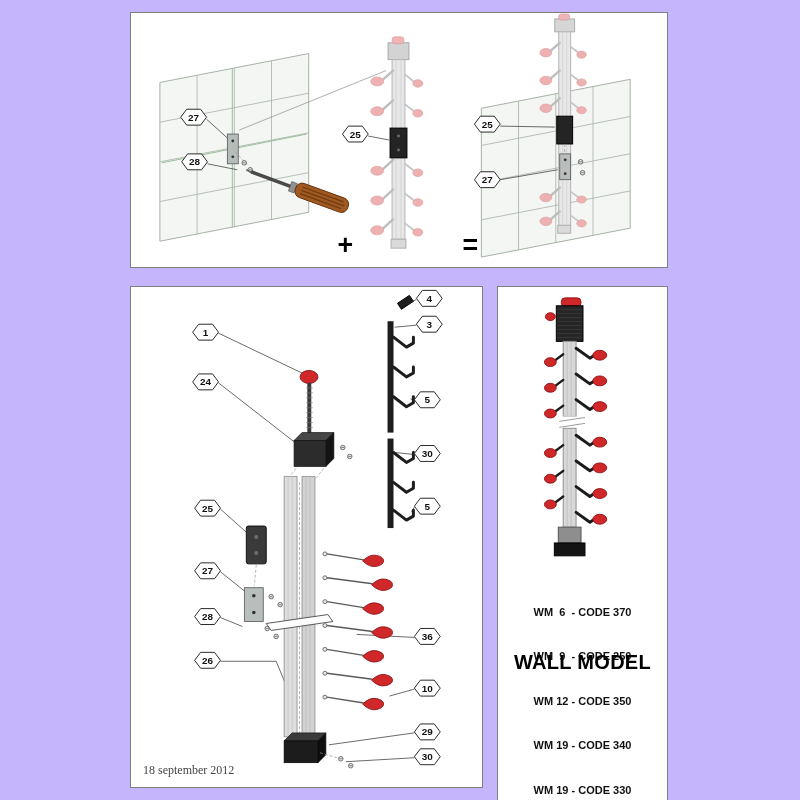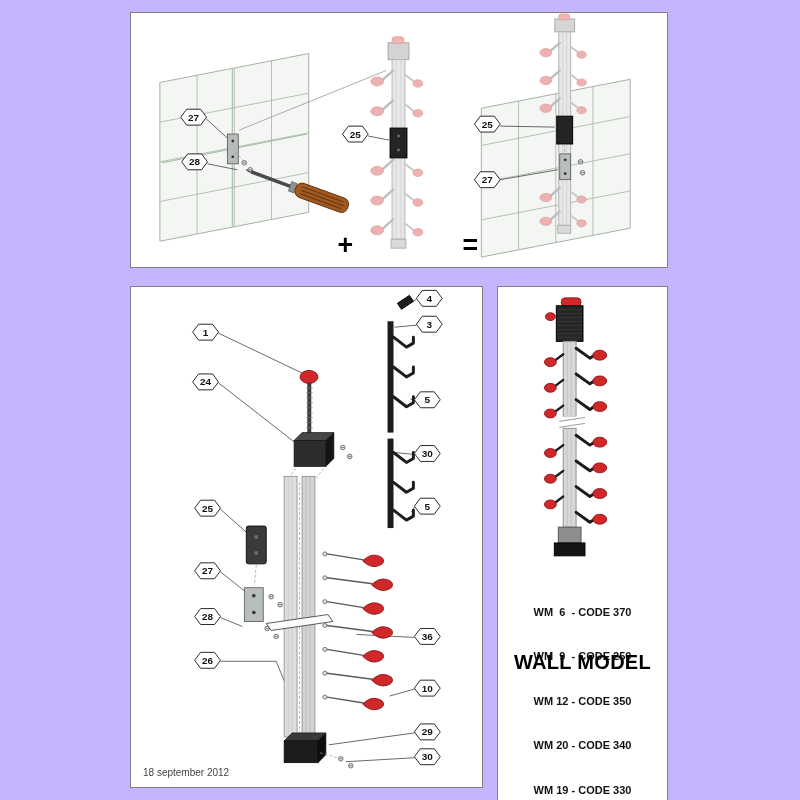--- a/index.html
+++ b/index.html
@@ -24,21 +24,21 @@
   .ghost-arm{stroke:#bdbdbd;stroke-width:2.4;fill:none;stroke-linecap:round;}
   .ghost-arm2{stroke:#c6c6c6;stroke-width:1.8;fill:none;stroke-linecap:round;}
   .ghost-knob{fill:#eeb1b1;stroke:#dd9f9f;stroke-width:0.7;}
   .thread{stroke:#808080;stroke-width:0.6;fill:none;}
   .hookarm{stroke:#1d1d1d;stroke-width:3;fill:none;stroke-linejoin:round;stroke-linecap:round;}
   .knobshape{fill:#d02828;stroke:#8c1117;stroke-width:0.9;}
   .redknob{fill:#d02828;stroke:#8c1117;stroke-width:0.9;}
   .blackarm{stroke:#1b1b1b;stroke-width:3;fill:none;stroke-linejoin:round;stroke-linecap:round;}
   .blackarm2{stroke:#1b1b1b;stroke-width:2.4;fill:none;stroke-linecap:round;}
 
-  .date-label{position:absolute;left:12px;bottom:9px;font-size:10px;color:#444;}
+  .date-label{position:absolute;left:12px;bottom:9px;font-size:12px;color:#444;font-family:Liberation Serif, serif;}
   .model-list{position:absolute;left:0;right:0;top:288px;text-align:center;}
   .model-lines{display:inline-block;text-align:left;font-weight:bold;font-size:11px;line-height:1.35;white-space:pre;color:#111;}
   .model-title{position:absolute;left:0;right:0;top:364px;text-align:center;font-weight:bold;font-size:20px;color:#000;letter-spacing:0.3px;}
 </style>
 </head>
 <body>
 
 <div class="sheet">
 
   <div class="panel" id="panel-top">
@@ -455,20 +455,20 @@
         <rect x="61" y="243" width="23" height="16" fill="#8e8e8e" stroke="#555"></rect>
         <rect x="57" y="259" width="31" height="13" fill="#141414" stroke="#000"></rect>
       </g>
     </svg>
 
     <div class="model-list">
       <div class="model-lines">
         <div>WM  6  - CODE 370</div>
         <div>WM  9  - CODE 250</div>
         <div>WM 12 - CODE 350</div>
-        <div>WM 20 - CODE 340</div>
+        <div>WM 19 - CODE 340</div>
         <div>WM 19 - CODE 330</div>
       </div>
     </div>
     <div class="model-title">WALL MODEL</div>
   </div>
 
 </div>
 
 </body></html>

